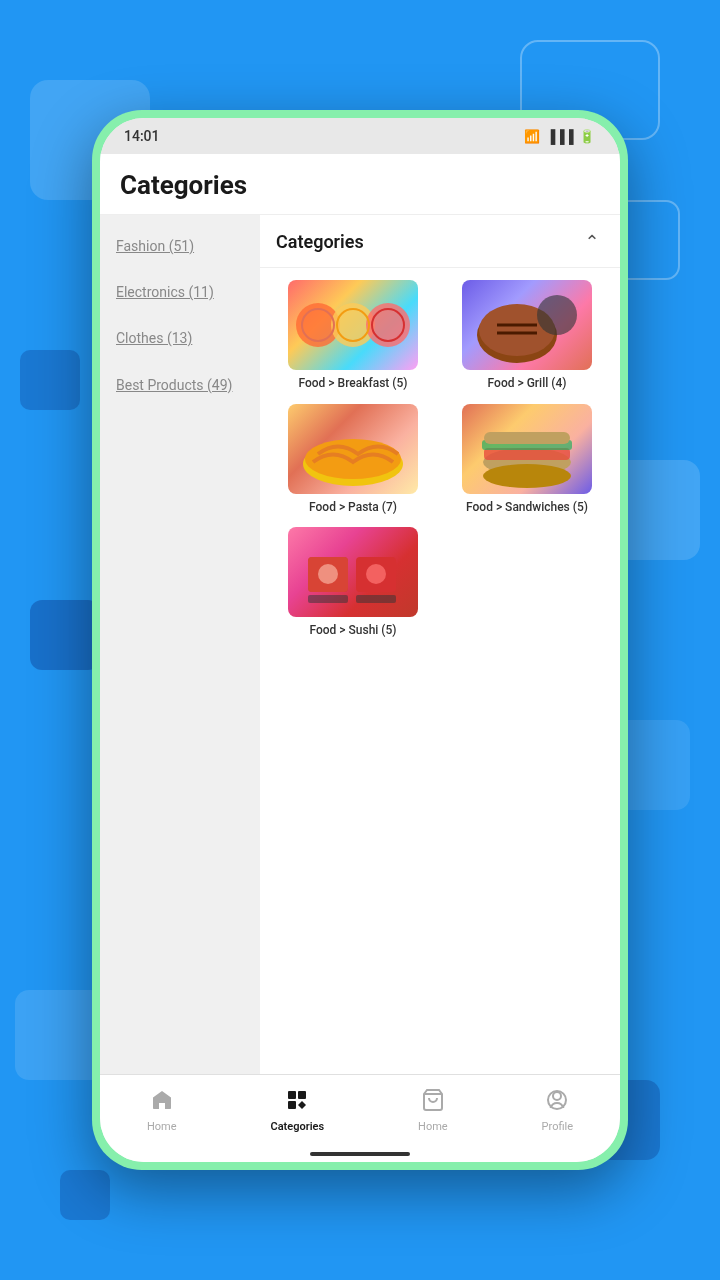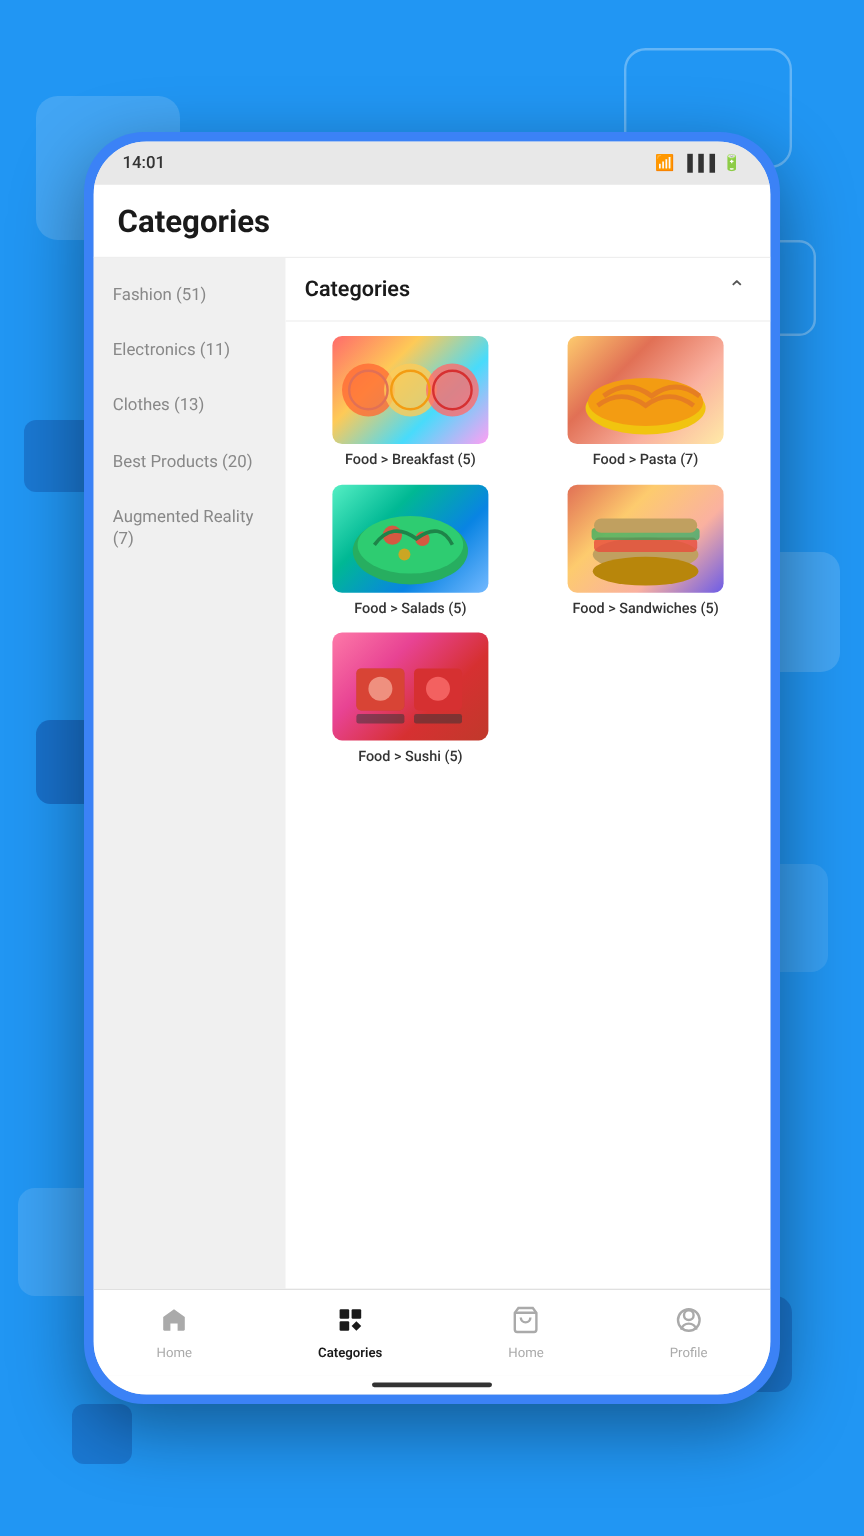--- a/index.html
+++ b/index.html
@@ -18,23 +18,23 @@
     }
 
     
     .bg-square {
       position: absolute;
       border-radius: 12px;
       background: rgba(255,255,255,0.15);
     }
 
     .phone-wrapper {
-      width: 580px;
+      width: 536px;
       height: 1060px;
-      background: #3b82f6;
+      background: #86efac;
       border-radius: 50px;
       padding: 8px;
       position: relative;
       box-shadow: 0 20px 60px rgba(0,0,0,0.4);
     }
 
     .phone-inner {
       width: 100%;
       height: 100%;
       background: #f0f0f0;
@@ -102,20 +102,21 @@
       flex-shrink: 0;
       padding: 8px 0;
     }
 
     .sidebar-item {
       padding: 14px 16px;
       font-size: 14px;
       color: #888;
       cursor: pointer;
       line-height: 1.3;
+      text-decoration: underline;
     }
 
     .sidebar-item.active {
       color: #1a1a1a;
       font-weight: 600;
       background: white;
     }
 
     
     .right-panel {
@@ -290,22 +291,21 @@
     <div class="app-header">
       <h1>Categories</h1>
     </div>
 
     <div class="main-content">
 
       <div class="sidebar">
         <div class="sidebar-item">Fashion (51)</div>
         <div class="sidebar-item">Electronics (11)</div>
         <div class="sidebar-item">Clothes (13)</div>
-        <div class="sidebar-item">Best Products (20)</div>
-        <div class="sidebar-item">Augmented Reality (7)</div>
+        <div class="sidebar-item">Best Products (49)</div>
       </div>
 
       <div class="right-panel">
         <div class="panel-header">
           <span class="panel-title">Categories</span>
           <div class="chevron-up">⌃</div>
         </div>
 
         <div class="category-grid">
 
@@ -317,47 +317,46 @@
                 <circle cx="100" cy="45" r="22" fill="#ff6b6b" opacity="0.8"></circle>
                 <circle cx="30" cy="45" r="16" fill="none" stroke="#e17055" stroke-width="2"></circle>
                 <circle cx="65" cy="45" r="16" fill="none" stroke="#f39c12" stroke-width="2"></circle>
                 <circle cx="100" cy="45" r="16" fill="none" stroke="#d63031" stroke-width="2"></circle>
               </svg>
             </div>
             <span class="category-label">Food &gt; Breakfast (5)</span>
           </div>
 
 
+          <div class="category-card">
+            <div class="category-img food-grill">
+              <svg viewBox="0 0 130 90" xmlns="http://www.w3.org/2000/svg">
+                <ellipse cx="55" cy="55" rx="40" ry="28" fill="#8B4513"></ellipse>
+                <ellipse cx="55" cy="50" rx="38" ry="26" fill="#a0522d"></ellipse>
+                <line x1="35" y1="45" x2="75" y2="45" stroke="#4a1a00" stroke-width="3"></line>
+                <line x1="35" y1="53" x2="75" y2="53" stroke="#4a1a00" stroke-width="3"></line>
+                <circle cx="95" cy="35" r="20" fill="#2d3436" opacity="0.6"></circle>
+              </svg>
+            </div>
+            <span class="category-label">Food &gt; Grill (4)</span>
+          </div>
 
           <div class="category-card">
             <div class="category-img food-pasta">
               <svg viewBox="0 0 130 90" xmlns="http://www.w3.org/2000/svg">
                 <ellipse cx="65" cy="60" rx="50" ry="22" fill="#f1c40f"></ellipse>
                 <ellipse cx="65" cy="55" rx="48" ry="20" fill="#f39c12"></ellipse>
                 <path d="M30 50 Q50 35 70 50 Q90 35 110 50" fill="none" stroke="#e67e22" stroke-width="4"></path>
                 <path d="M25 58 Q45 43 65 58 Q85 43 105 58" fill="none" stroke="#e67e22" stroke-width="4"></path>
               </svg>
             </div>
             <span class="category-label">Food &gt; Pasta (7)</span>
           </div>
 
 
-          <div class="category-card">
-            <div class="category-img food-salads">
-              <svg viewBox="0 0 130 90" xmlns="http://www.w3.org/2000/svg">
-                <ellipse cx="65" cy="55" rx="48" ry="28" fill="#27ae60"></ellipse>
-                <ellipse cx="65" cy="50" rx="44" ry="24" fill="#2ecc71"></ellipse>
-                <circle cx="50" cy="42" r="8" fill="#e74c3c" opacity="0.9"></circle>
-                <circle cx="75" cy="45" r="6" fill="#e74c3c" opacity="0.9"></circle>
-                <circle cx="60" cy="58" r="5" fill="#f39c12" opacity="0.8"></circle>
-                <path d="M35 50 Q50 30 70 45 Q90 30 100 50" fill="none" stroke="#1e8449" stroke-width="3"></path>
-              </svg>
-            </div>
-            <span class="category-label">Food &gt; Salads (5)</span>
-          </div>
 
           <div class="category-card">
             <div class="category-img food-sandwiches">
               <svg viewBox="0 0 130 90" xmlns="http://www.w3.org/2000/svg">
                 <ellipse cx="65" cy="58" rx="44" ry="14" fill="#c0a060"></ellipse>
                 <rect x="22" y="44" width="86" height="12" rx="4" fill="#e74c3c" opacity="0.8"></rect>
                 <rect x="20" y="36" width="90" height="10" rx="3" fill="#27ae60" opacity="0.7"></rect>
                 <rect x="22" y="28" width="86" height="12" rx="6" fill="#c0a060"></rect>
                 <ellipse cx="65" cy="72" rx="44" ry="12" fill="#b8860b"></ellipse>
               </svg>

